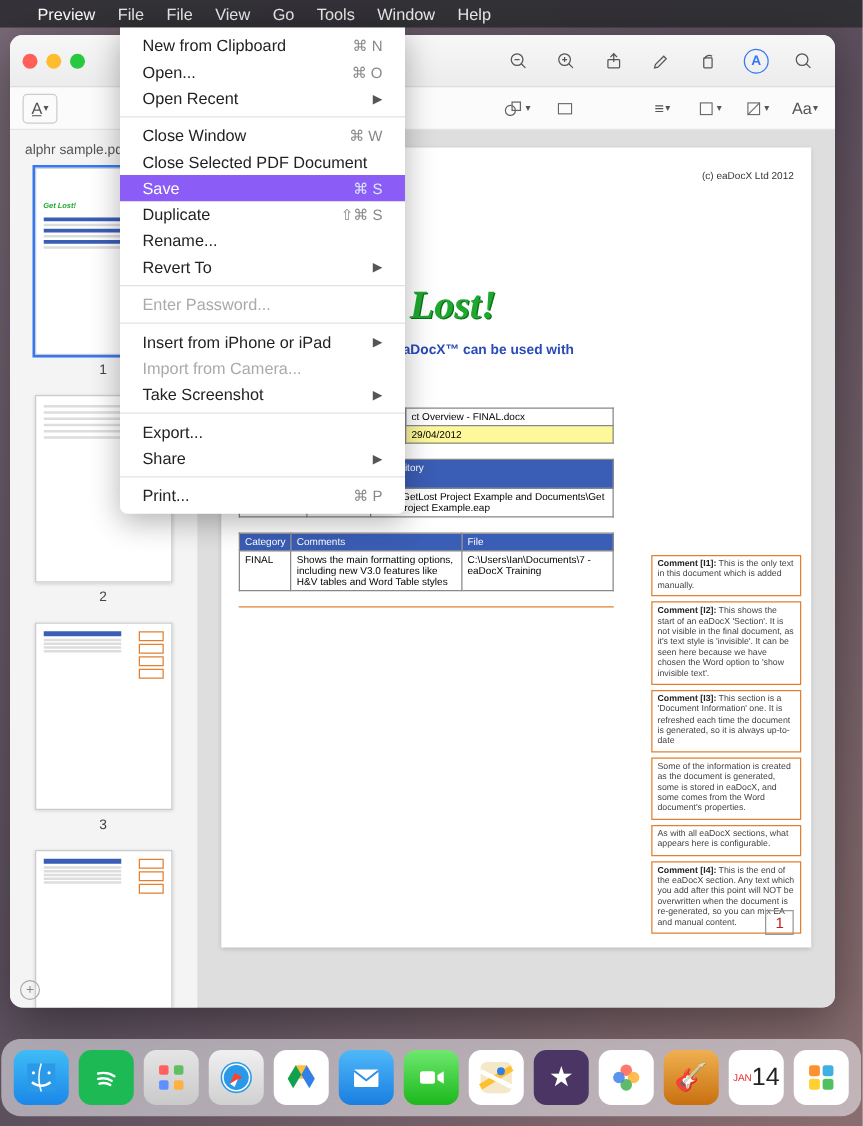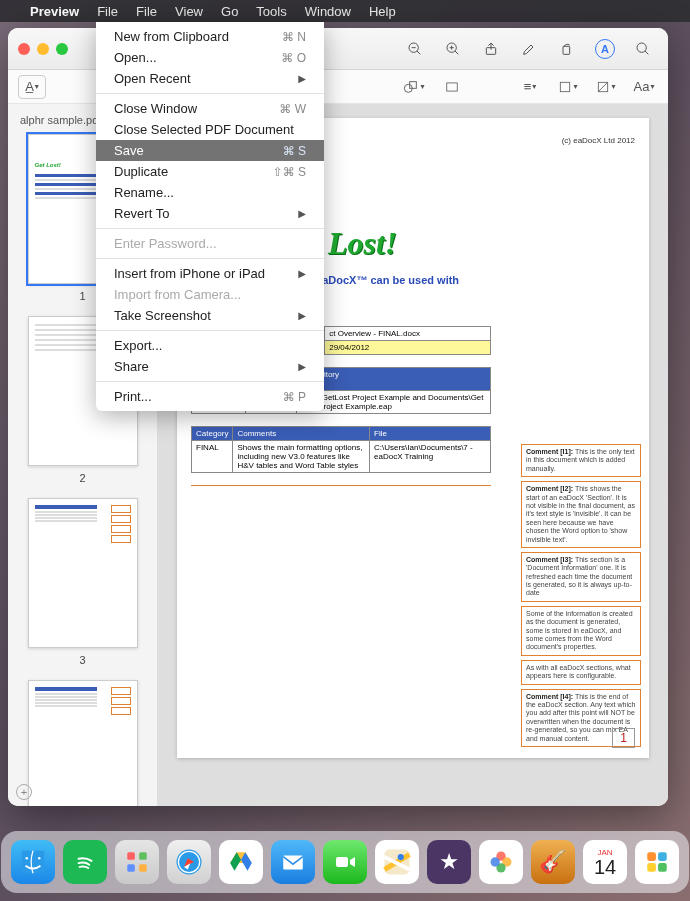--- a/index.html
+++ b/index.html
@@ -2,21 +2,21 @@
 <html><head>
 <meta charset="utf-8">
 <style>
 * { margin: 0; padding: 0; box-sizing: border-box; font-family: -apple-system, BlinkMacSystemFont, "Helvetica Neue", sans-serif; }
 body { width: 690px; height: 901px; background: linear-gradient(135deg, #5a5560 0%, #4a4558 50%, #6b5d68 100%); overflow: hidden; position: relative; }
 .desktop { width: 100%; height: 100%; background: linear-gradient(to bottom right, #7a6b78, #5c4f5e, #8a6e6f); position: relative; }
 
 .menubar { height: 22px; background: rgba(45,45,50,0.9); display: flex; align-items: center; padding: 0 12px; color: #eee; font-size: 13px; gap: 18px; }
 .menubar .apple { font-size: 14px; }
 .menubar .item { cursor: default; }
-.menubar .item.active { font-weight: 700; color: #fff; }
+.menubar .item.active { font-weight: 400; color: #fff; }
 
 .window { position: absolute; top: 28px; left: 8px; width: 660px; height: 778px; background: #fff; border-radius: 10px; box-shadow: 0 10px 40px rgba(0,0,0,0.4); overflow: hidden; }
 
 .toolbar { height: 42px; background: linear-gradient(#f7f7f7,#ececec); border-bottom: 1px solid #d5d5d5; display: flex; align-items: center; padding: 0 10px; gap: 8px; }
 .traffic { display: flex; gap: 7px; margin-right: 8px; }
 .tl { width: 12px; height: 12px; border-radius: 50%; }
 .tl.r { background: #ff5f57; } .tl.y { background: #febc2e; } .tl.g { background: #28c840; }
 .tbtn { width: 30px; height: 26px; display: flex; align-items: center; justify-content: center; color: #555; border-radius: 4px; }
 .tbtn svg { width: 16px; height: 16px; stroke: #555; fill: none; stroke-width: 1.5; }
 .spacer { flex: 1; }
@@ -49,40 +49,40 @@
 .comments { position: absolute; right: 8px; top: 326px; width: 120px; }
 .comment { border: 1px solid #e08030; background: #fff; font-size: 7px; color: #444; padding: 3px 4px; margin-bottom: 4px; line-height: 1.2; }
 .comment b { color: #222; }
 
 .pagenum { position:absolute; bottom: 10px; right: 14px; border:1px solid #999; padding: 2px 7px; font-size: 12px; color:#c02020; }
 .hbar { border-top:1px solid #e08030; margin: 12px 0 2px; width: 300px; }
 
 .dropdown { position: absolute; top: 22px; left: 96px; width: 228px; background: #fff; border-radius: 0 0 6px 6px; box-shadow: 0 6px 24px rgba(0,0,0,0.3); padding: 4px 0; font-size: 13px; z-index: 100; }
 .dd-item { padding: 3px 18px 3px 18px; display: flex; justify-content: space-between; align-items: center; color: #222; cursor: default; gap: 24px; }
 .dd-item.disabled { color: #aaa; }
-.dd-item.hl { background: #737373; color: #fff; }
+.dd-item.hl { background: #8b5cf6; color: #fff; }
 .dd-sep { height: 1px; background: #e2e2e2; margin: 4px 0; }
 .dd-sc { font-size: 12px; color: #888; }
 .dd-item.hl .dd-sc { color: #dbe7fb; }
 .dd-arrow { font-size: 10px; color: #555; }
 
 .dock { position: absolute; bottom: 8px; left: 50%; transform: translateX(-50%); height: 62px; background: rgba(240,240,245,0.55); border-radius: 16px; display: flex; align-items: center; padding: 6px 10px; gap: 8px; backdrop-filter: blur(10px); }
 .dock-icon { width: 44px; height: 44px; border-radius: 10px; display: flex; align-items: center; justify-content: center; font-size: 22px; color: #fff; position: relative; }
 .di-finder { background: linear-gradient(#3fbcf6,#1b87e8); }
 .di-spotify { background: #1db954; }
 .di-lp { background: linear-gradient(#e5e5e5,#c9c9c9); }
 .di-safari { background: linear-gradient(#f0f0f0,#d0d0d0); }
 .di-drive { background: #fff; }
 .di-mail { background: linear-gradient(#4fb8f9,#1a7ee0); }
 .di-ft { background: linear-gradient(#6ee86e,#1cb81c); }
 .di-maps { background: #fff; }
 .di-imovie { background: #4a3564; }
 .di-photos { background: #fff; }
 .di-gb { background: linear-gradient(#f0b050,#c87010); }
-.di-cal { background: #fff; color:#e83030; flex-direction:column; font-size:8px; }
+.di-cal { background: #fff; color:#e83030; font-size:8px; }
 .di-cal .d { font-size: 20px; color: #222; font-weight: 500; line-height:1; }
 .di-other { background: #fff; }
 
 .thumb-mini { display:flex; flex-direction:column; gap:1px; padding:2px; }
 .tm-logo { color:#1fa82f; font-style:italic; font-weight:bold; font-size:6px; }
 .tm-bar { height:3px; background:#3a5db5; }
 .tm-txt { height:2px; background:#ddd; margin:1px 0; }
 .tm-cmt { width:20px; height:8px; background:#fff; border:0.5px solid #e08030; margin-left:auto; }
 </style>
 </head>

